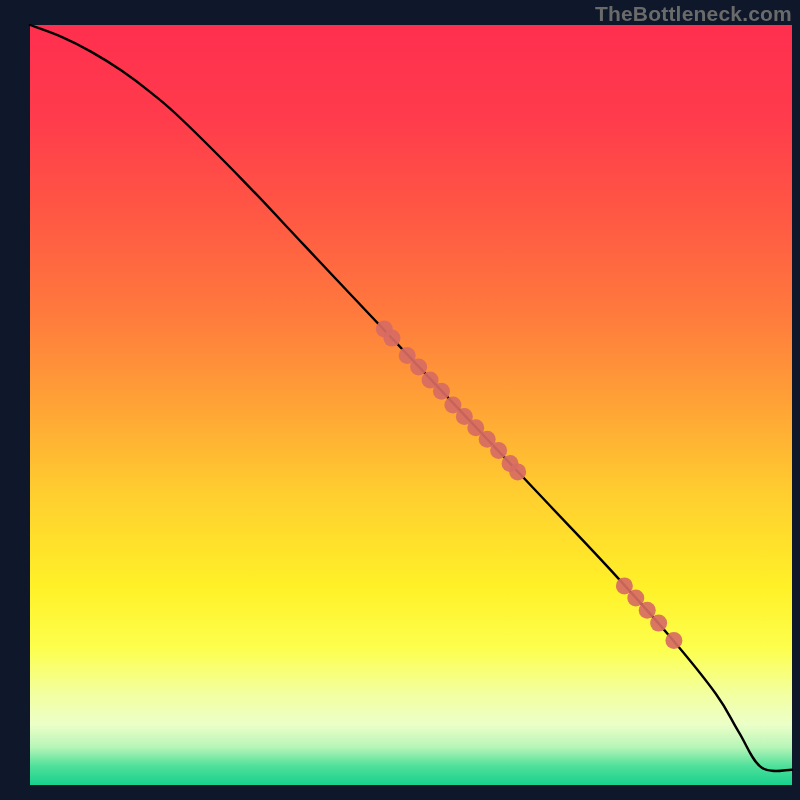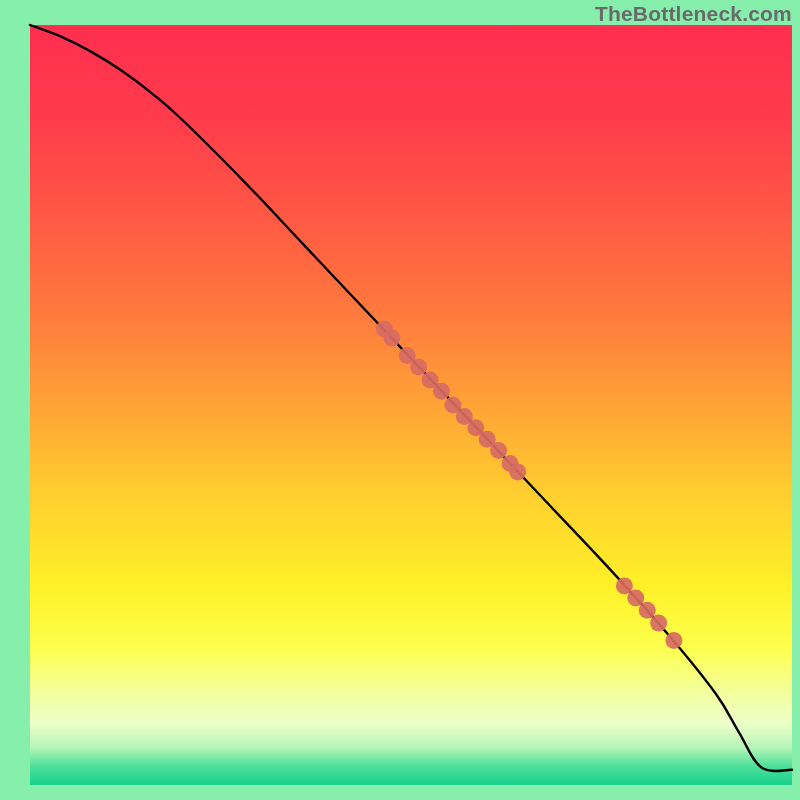--- a/index.html
+++ b/index.html
@@ -7,21 +7,21 @@
     padding: 0;
     width: 800px;
     height: 800px;
     background: #000;
     overflow: hidden;
   }
   .stage {
     position: relative;
     width: 800px;
     height: 800px;
-    background: #86efac;
+    background: #0f172a;
   }
   svg {
     display: block;
     position: absolute;
     top: 0;
     left: 0;
   }
   .watermark {
     position: absolute;
     top: 2px;

